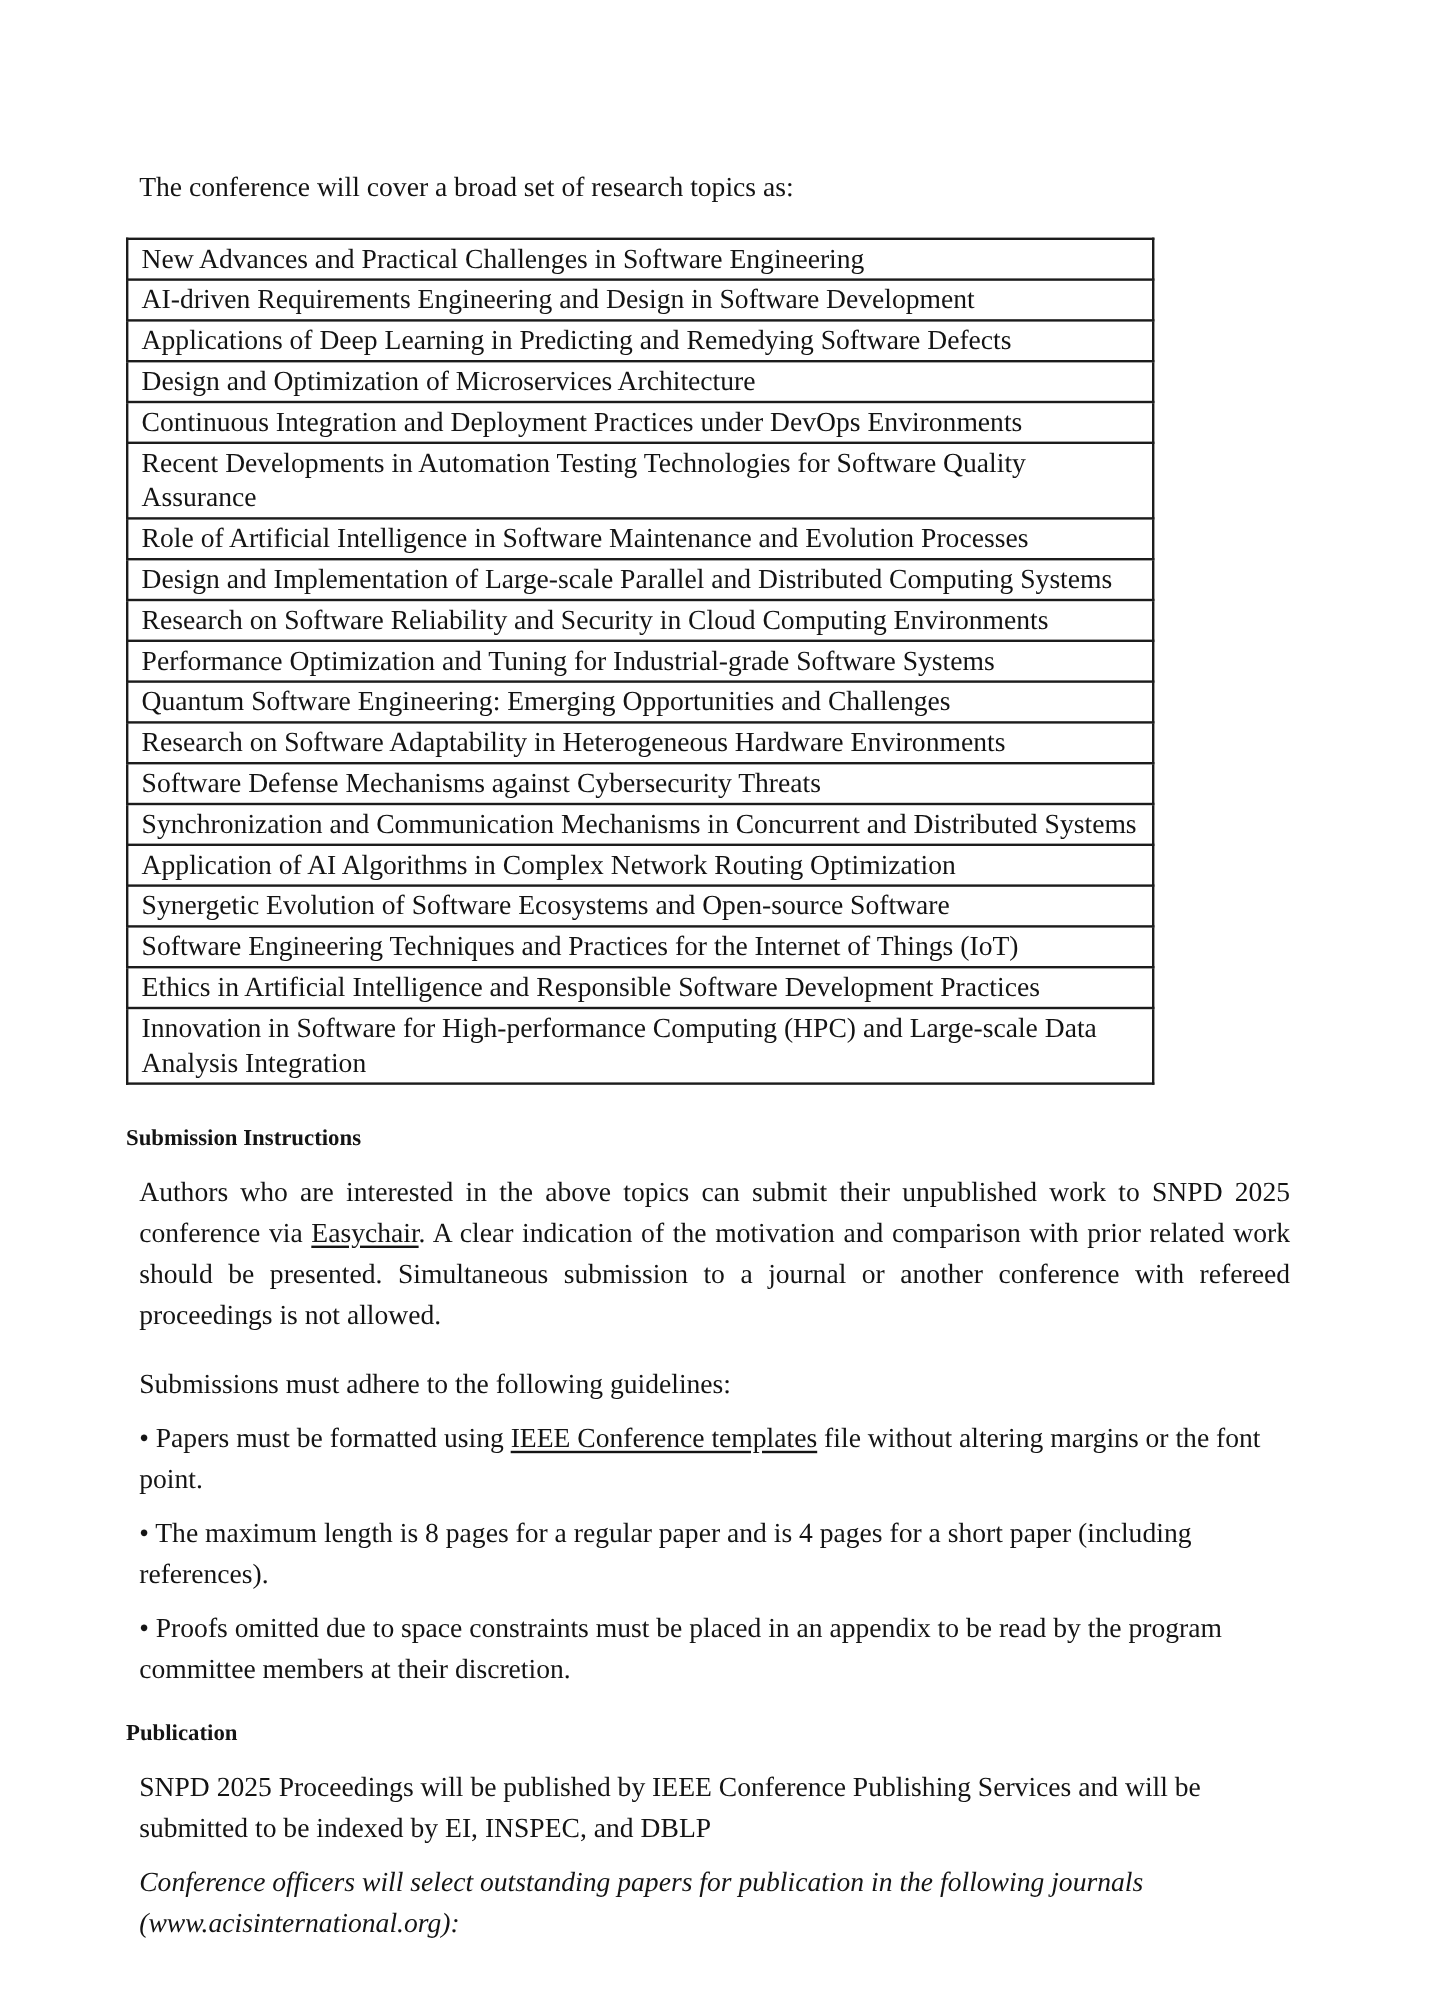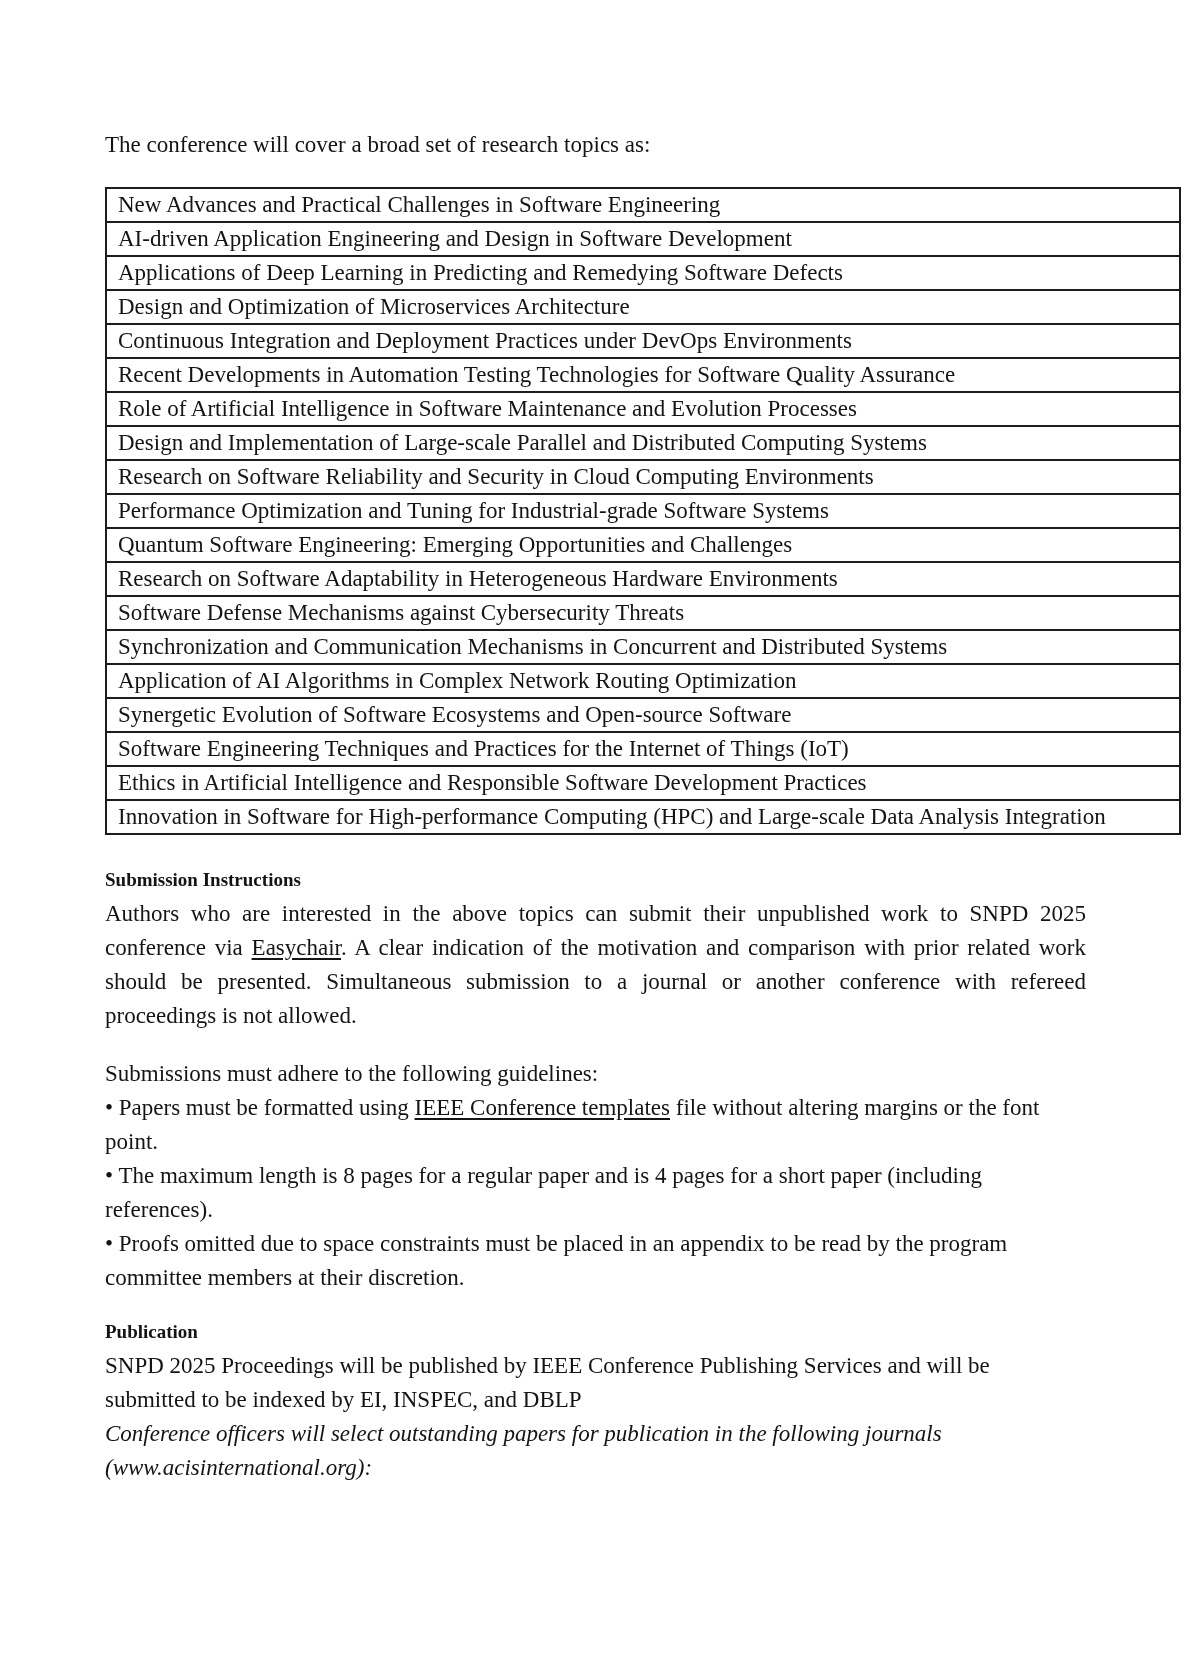--- a/index.html
+++ b/index.html
@@ -20,21 +20,21 @@
   }
   .content {
     width: 981px;
   }
   .intro-line {
     font-size: 23px;
     line-height: 34px;
   }
   table.topics-table {
     border-collapse: collapse;
-    width: 1076px;
+    width: 857px;
     margin-top: 25px;
     table-layout: fixed;
   }
   table.topics-table td {
     border: 2px solid #1c1c1c;
     box-sizing: border-box;
     height: 33px;
     padding: 1px 11px 2px 11px;
     font-size: 23px;
     line-height: 29px;
@@ -43,21 +43,21 @@
   }
   .section-heading {
     font-size: 19px;
     line-height: 34px;
     font-weight: bold;
     margin: 28px 0 0 0;
   }
   .para {
     font-size: 23px;
     line-height: 34px;
-    margin: 0;
+    margin: 11px;
   }
   .para.justified {
     text-align: justify;
   }
   .para.spaced-top {
     margin-top: 24px;
   }
   .pub-heading {
     margin-top: 20px;
   }
@@ -81,21 +81,21 @@
     <p class="intro-line para">The conference will cover a broad set of research topics as:</p>
 
     <table class="topics-table">
       <tbody>
 
           <tr class="topic-row">
             <td class="topic-cell">New Advances and Practical Challenges in Software Engineering</td>
           </tr>
 
           <tr class="topic-row">
-            <td class="topic-cell">AI-driven Application Engineering and Design in Software Development</td>
+            <td class="topic-cell">AI-driven Requirements Engineering and Design in Software Development</td>
           </tr>
 
           <tr class="topic-row">
             <td class="topic-cell">Applications of Deep Learning in Predicting and Remedying Software Defects</td>
           </tr>
 
           <tr class="topic-row">
             <td class="topic-cell">Design and Optimization of Microservices Architecture</td>
           </tr>
 

